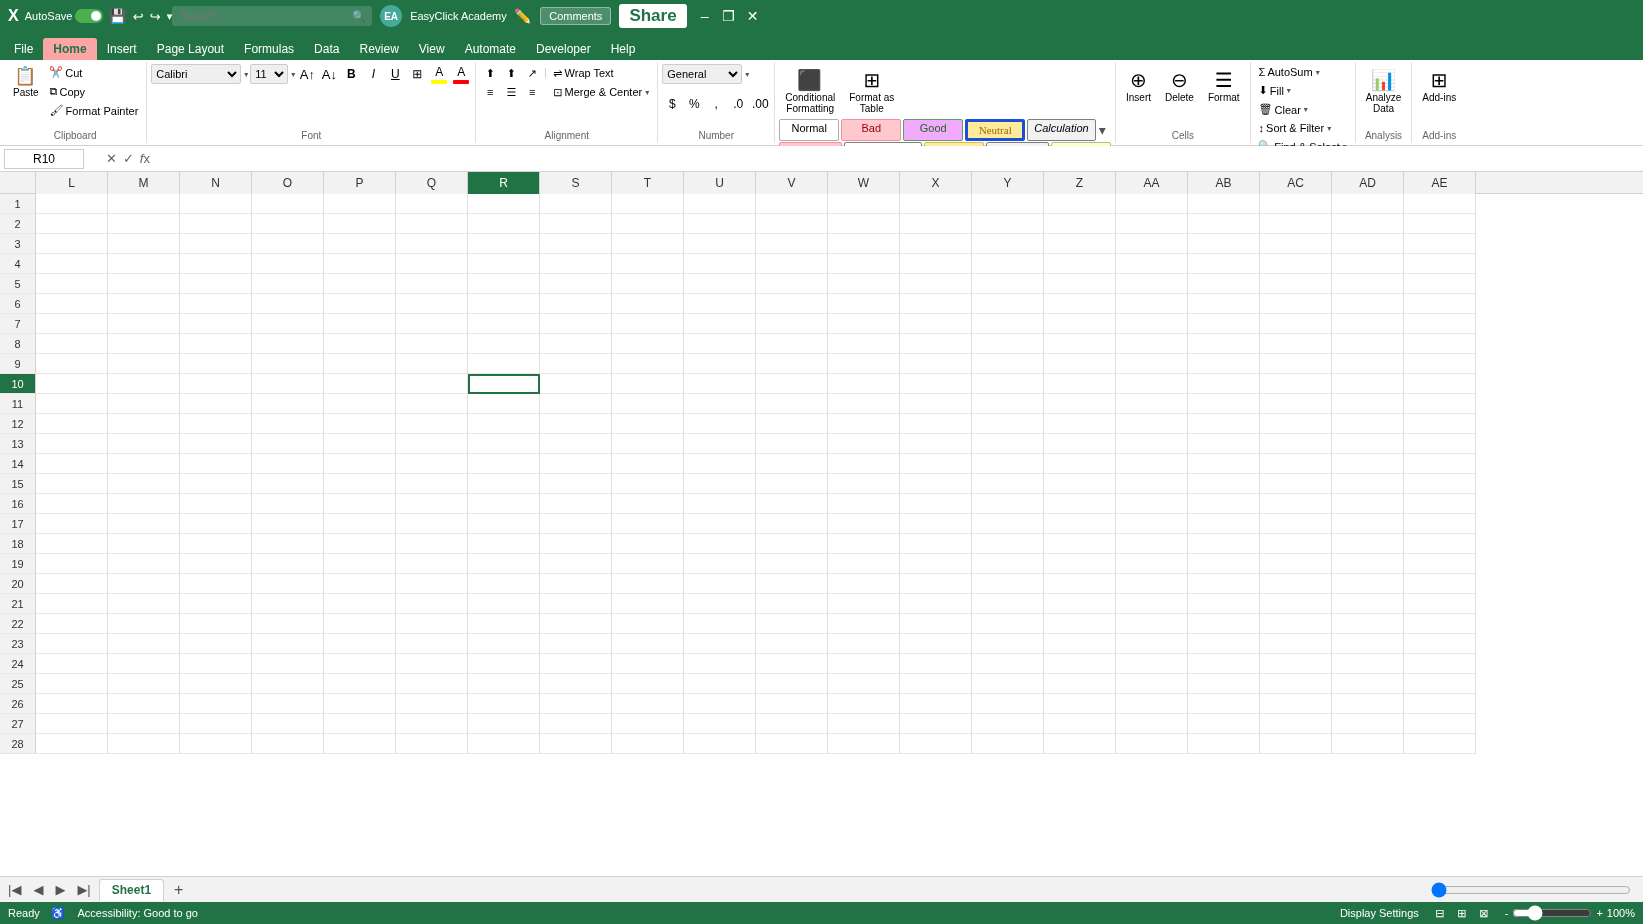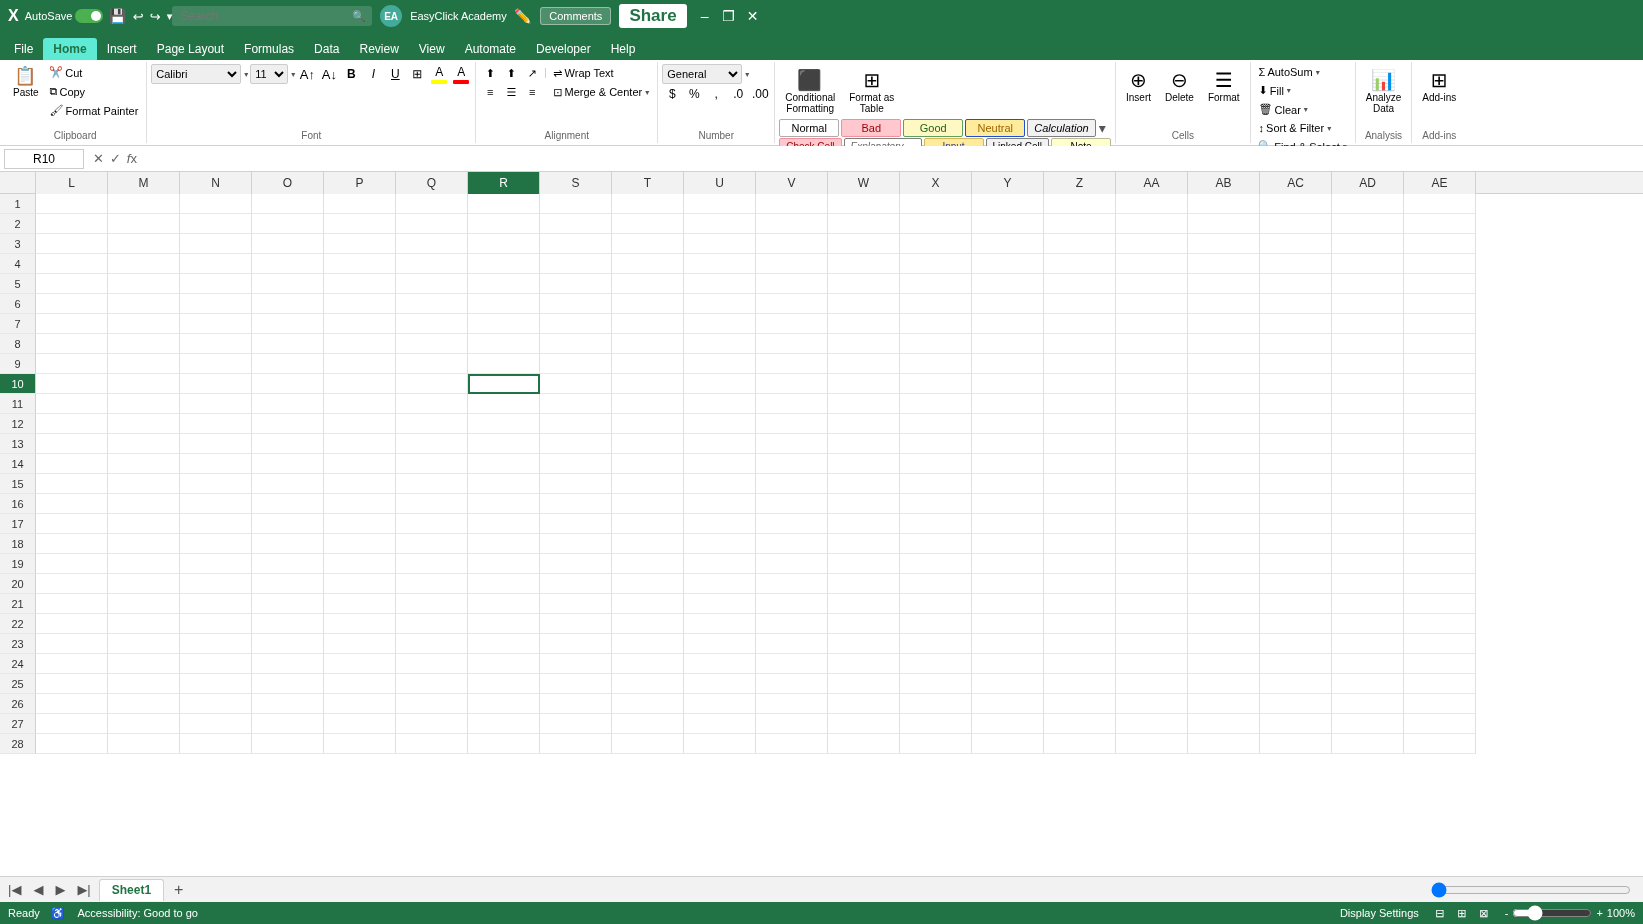--- a/index.html
+++ b/index.html
@@ -34,21 +34,21 @@
       align-items: flex-end;
       padding-left: 4px;
     }
     .ribbon-tab {
       padding: 4px 10px;
       font-size: 12px;
       color: white;
       cursor: pointer;
       border-radius: 3px 3px 0 0;
     }
-    .ribbon-tab.active { background: #5eead4; color: #217346; font-weight: 600; }
+    .ribbon-tab.active { background: #fca5a5; color: #217346; font-weight: 600; }
 
     
     #ribbon {
       height: 86px;
       background: #fff;
       border-bottom: 1px solid #d1d1d1;
       display: flex;
       align-items: stretch;
       padding: 2px 4px;
       gap: 0;
@@ -152,21 +152,21 @@
     .rb-btn-large .icon { font-size: 20px; }
 
     
     #formula-bar {
       height: 26px;
       display: flex;
       align-items: center;
       border-bottom: 1px solid #d1d1d1;
       background: #fff;
       padding: 0 4px;
-      gap: 7px;
+      gap: 20px;
     }
     .name-box {
       width: 80px;
       height: 20px;
       border: 1px solid #ccc;
       font-size: 12px;
       padding: 0 4px;
       text-align: center;
     }
     .formula-controls { display: flex; gap: 2px; align-items: center; font-size: 13px; }
@@ -324,22 +324,22 @@
       overflow: hidden;
     }
     #main-area {
       display: flex;
       flex-direction: column;
       flex: 1;
       overflow: hidden;
     }
     .style-normal  { background: #fff; border: 1px solid #aeaaae; }
     .style-bad     { background: #ffc7ce; border: 1px solid #f1929a; color: #9c0006; }
-    .style-good    { background: #fef9c3; border: 1px solid #5ea15e; color: #276221; }
-    .style-neutral { background: #ffeb9c; border: 1px solid #1d4ed8; color: #9c6500; }
+    .style-good    { background: #f0abfc; border: 1px solid #5ea15e; color: #276221; }
+    .style-neutral { background: #ffeb9c; border: 3px solid #1d4ed8; color: #9c6500; font-family: Liberation Serif, serif; }
     .style-calc    { background: #f2f2f2; border: 1px solid #7f7f7f; font-style: italic; }
     .style-check   { background: #ffc7ce; border: 1px solid #f1929a; color: #9c0006; font-size: 10px; }
     .style-explan  { background: #fff; border: 1px solid #7f7f7f; font-style: italic; color: #666; font-size: 10px; }
     .style-input   { background: #ffeb9c; border: 1px solid #d6b656; color: #3f3f76; font-size: 10px; }
     .style-linked  { background: #f2f2f2; border: 1px solid #7f7f7f; font-size: 10px; }
     .style-note    { background: #ffffcc; border: 1px solid #b8b89a; font-size: 10px; }
 
     
     .color-indicator { width: 16px; height: 4px; border-radius: 1px; margin-top: 1px; }
     .highlight-yellow { background: #ffff00; }
@@ -486,21 +486,21 @@
             <span>⊡</span>
             <span>Merge &amp; Center</span>
             <span class="dropdown-arrow">▾</span>
           </div>
         </div>
       </div>
       <div class="ribbon-group-label">Alignment</div>
     </div>
 
     <div class="ribbon-group">
-      <div class="ribbon-group-content" style="flex-direction:column; gap:0;">
+      <div class="ribbon-group-content" style="flex-direction:column; gap:10px;">
         <div style="display:flex;align-items:center;gap:2px;">
           <select class="number-select">
             <option>General</option>
           </select>
           <span class="dropdown-arrow">▾</span>
         </div>
         <div style="display:flex;gap:2px;align-items:center;">
           <span class="format-icon">$</span>
           <span class="format-icon">%</span>
           <span class="format-icon">,</span>

